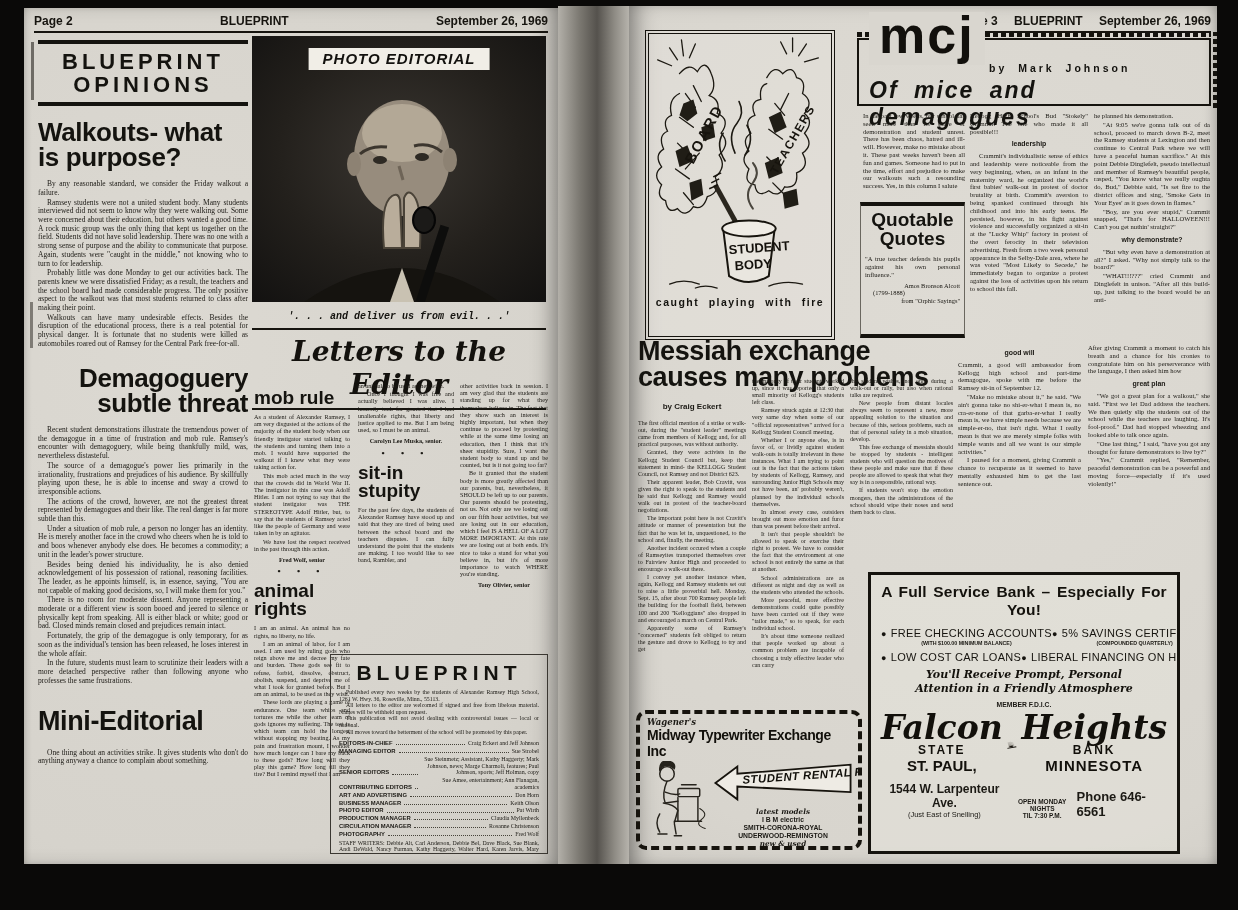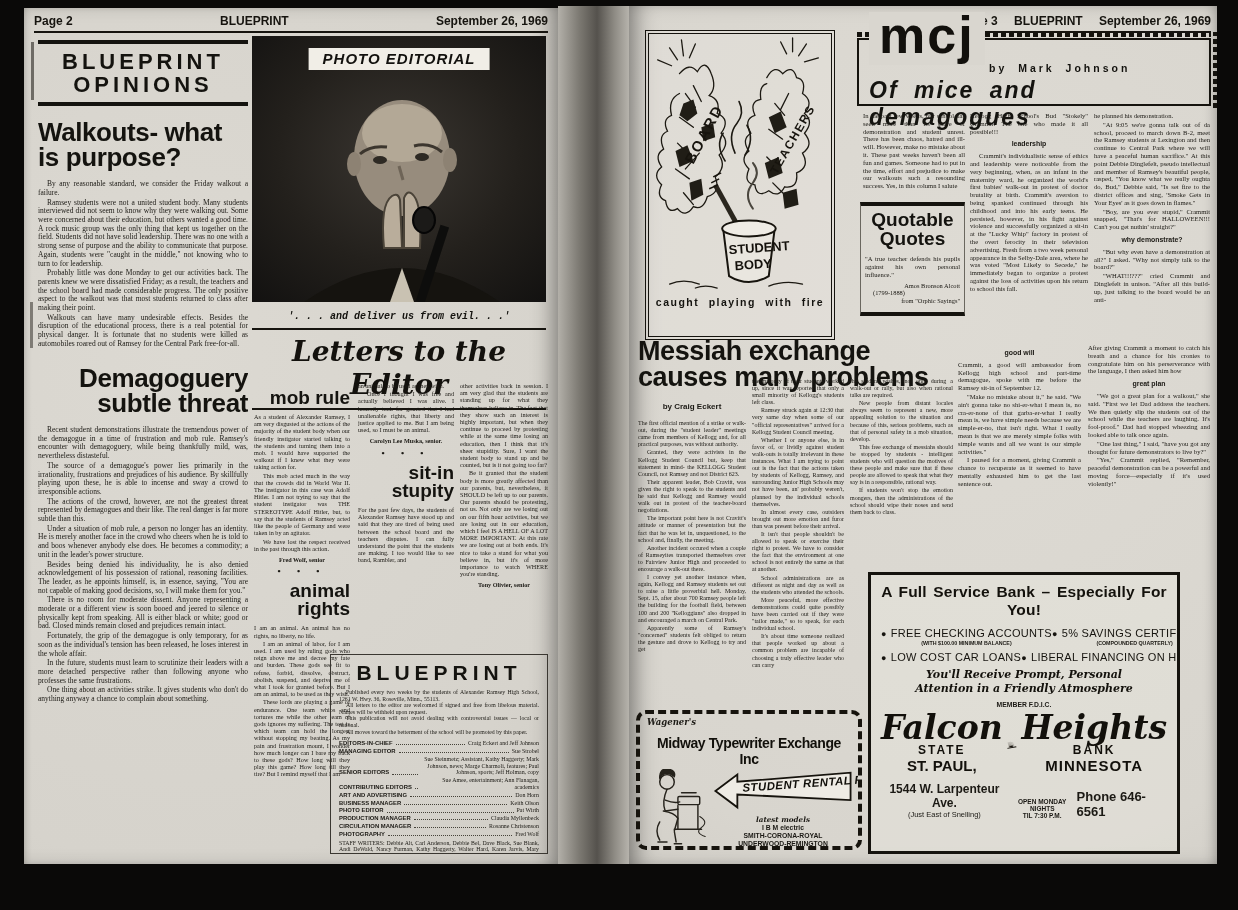--- a/index.html
+++ b/index.html
@@ -28,21 +28,21 @@
   .smallcol{font-size:6.6px;line-height:7.8px;}
   .lettercol{font-size:6.2px;line-height:7.2px;}
   .messcol{font-size:6px;line-height:7.1px;}
   .col{overflow:hidden;text-align:justify;}
   .col .para{text-indent:9px;text-align:justify;margin:0 0 1px;}
   .col .lead{text-indent:0;}
   .col .sub{font-family:"Liberation Sans",sans-serif;font-weight:bold;font-size:1.05em;text-align:center;text-indent:0;margin:5px 0 4px;}
   .col .sig{text-align:center;font-weight:bold;text-indent:0;margin:4px 0 2px;}
   .col .dots{font-weight:900;text-align:center;letter-spacing:7px;font-size:9px;margin:5px 0;text-indent:0;}
   .col .lh{font-family:"Liberation Sans",sans-serif;font-weight:bold;font-size:19px;line-height:.95;text-indent:0;
-    white-space:pre-line;margin:7px 0 6px;letter-spacing:0;color:#14130f;text-align:right;}
+    white-space:pre-line;margin:7px 0 6px;letter-spacing:0;color:#14130f;text-align:left;}
   .col .byline{font-family:"Liberation Sans",sans-serif;font-weight:bold;font-size:8px;text-align:center;text-indent:0;margin:3px 0 10px;}
   .photo-label{position:absolute;top:12px;left:50%;transform:translateX(-50%);background:#f1eee7;
     padding:2px 14px 3px;font-family:"Liberation Sans",sans-serif;font-style:italic;font-weight:900;
     font-size:15px;letter-spacing:1px;color:#12110e;white-space:nowrap;}
   .caption-strip{border-bottom:2px solid #16140f;text-align:center;
     font-family:"Liberation Mono",monospace;font-style:italic;font-weight:bold;font-size:10px;padding-top:7px;color:#14130f;}
   .letters-head{font-family:"DejaVu Serif",serif;font-style:italic;font-weight:bold;font-size:28px;
     text-align:center;border-bottom:2px solid #16140f;padding:3px 0 7px;color:#13110d;}
   .mast{border:1.5px solid #3a3731;padding:6px 8px;overflow:hidden;}
   .mast-title{font-family:"Liberation Sans",sans-serif;font-weight:900;font-size:21px;letter-spacing:5px;text-align:center;margin-bottom:4px;color:#14130f;}
@@ -83,21 +83,21 @@
   .bank-script{font-family:"DejaVu Serif",serif;font-style:italic;font-weight:bold;font-size:11px;
     text-align:center;line-height:1.25;color:#13110c;}
   .bank-member{font-family:"Liberation Sans",sans-serif;font-weight:bold;font-size:6.8px;text-align:center;margin:5px 0 4px;}
   .logo-grid{display:flex;justify-content:center;align-items:flex-start;gap:4px;}
   .script-big{font-family:"DejaVu Serif",serif;font-style:italic;font-weight:bold;font-size:33px;line-height:.95;color:#12100b;}
   .logo-sub{font-family:"Liberation Sans",sans-serif;font-weight:bold;text-align:center;color:#12100b;}
   .bank-foot{display:flex;justify-content:space-between;align-items:flex-end;margin-top:4px;}
   .typew{border:4px dashed #16130d;border-radius:10px;padding:3px 7px;overflow:hidden;}
   .tw-owner{font-family:"DejaVu Serif",serif;font-style:italic;font-weight:bold;font-size:8.5px;}
   .tw-title{font-family:"Liberation Sans",sans-serif;font-weight:900;font-size:14px;letter-spacing:-.4px;
-    text-align:center;margin:8px 0 2px;color:#12100b;}
+    text-align:left;margin:0 0 2px;color:#12100b;}
   .tw-flex{display:flex;}
   .tw-right{flex:1;text-align:center;}
   .tw-models{font-size:6.8px;line-height:7.8px;font-family:"Liberation Sans",sans-serif;font-weight:bold;}
   .tw-it{font-family:"DejaVu Serif",serif;font-style:italic;font-weight:bold;font-size:7.2px;}
   .tw-q{font-family:"Liberation Sans",sans-serif;font-weight:900;font-size:8.5px;line-height:1.15;transform:rotate(-4deg);}
 </style>
 </head>
 <body>
 
 <div id="gutter"></div>
@@ -126,20 +126,21 @@
     <div class="col maincol">
         <p class="para">Recent student demonstrations illustrate the tremendous power of the demagogue in a time of frustration and mob rule. Ramsey's encounter with demagoguery, while being thankfully mild, was, nevertheless distasteful.</p>
         <p class="para">The source of a demagogue's power lies primarily in the irrationality, frustrations and prejudices of his audience. By skillfully playing upon these, he is able to incense and sway a crowd to irresponsible actions.</p>
         <p class="para">The actions of the crowd, however, are not the greatest threat represented by demagogues and their like. The real danger is far more subtle than this.</p>
         <p class="para">Under a situation of mob rule, a person no longer has an identity. He is merely another face in the crowd who cheers when he is told to and boos whenever anybody else does. He becomes a commodity; a unit in the leader's power structure.</p>
         <p class="para">Besides being denied his individuality, he is also denied acknowledgement of his possession of rational, reasoning facilities. The leader, as he appoints himself, is, in essence, saying, "You are not capable of making good decisions, so, I will make them for you."</p>
         <p class="para">There is no room for moderate dissent. Anyone representing a moderate or a different view is soon booed and jeered to silence or physically kept from speaking. All is either black or white; good or bad. Closed minds remain closed and prejudices remain intact.</p>
         <p class="para">Fortunately, the grip of the demagogue is only temporary, for as soon as the individual's tension has been released, he loses interest in the whole affair.</p>
         <p class="para">In the future, students must learn to scrutinize their leaders with a more detached perspective rather than following anyone who professes the same frustrations.</p>
       </div>
+    <div class="hl" style="font-size:27px;margin:22px 0 14px;">Mini-Editorial</div>
     <div class="col maincol">
         <p class="para">One thing about an activities strike. It gives students who don't do anything anyway a chance to complain about something.</p>
       </div>
   </div>
 
   <div class="abs" style="left:228px;top:28px;width:294px;height:266px;background:#14120f;">
     <svg viewBox="0 0 294 266" width="294" height="266">
       <defs>
         <radialGradient id="pv" cx="50%" cy="45%" r="75%">
           <stop offset="0%" stop-color="#3a3631"></stop>
@@ -313,21 +314,21 @@
       <text x="80" y="222" transform="rotate(-4 80 222)" font-family="Liberation Sans, sans-serif" font-size="13" font-weight="bold" fill="#14110c">STUDENT</text>
       <text x="86" y="238" transform="rotate(-4 86 238)" font-family="Liberation Sans, sans-serif" font-size="13" font-weight="bold" fill="#14110c">BODY</text>
     </svg>
     <div class="cartoon-cap">caught playing with fire</div>
   </div>
 
   <div class="abs col smallcol" style="left:234px;top:106px;width:102px;height:86px;">
       <p class="para lead">In the past few weeks, our school has seen more than its share of demonstration and student unrest. There has been chaos, hatred and ill-will. However, make no mistake about it. These past weeks haven't been all fun and games. Someone had to put in the time, effort and prejudice to make our walkouts such a resounding success. Yes, in this column I salute</p>
     </div>
 
-  <div class="abs qq" style="left:231px;top:196px;width:105px;height:114px;">
+  <div class="abs qq" style="left:231px;top:196px;width:105px;height:136px;">
     <div class="qq-head">Quotable
 Quotes</div>
     <div class="qq-quote">"A true teacher defends his pupils against his own personal influence."</div>
     <div class="qq-a" style="text-align:right;margin-top:3px;">Amos Bronson Alcott</div>
     <div class="qq-a" style="text-align:left;padding-left:8px;">(1799-1888)</div>
     <div class="qq-a" style="text-align:right;">from "Orphic Sayings"</div>
   </div>
 
   <div class="abs col smallcol" style="left:341px;top:106px;width:118px;height:230px;">
       <p class="para lead">Kellogg High School's Bud "Stokely" Crammit: The one who made it all possible!!!</p>

